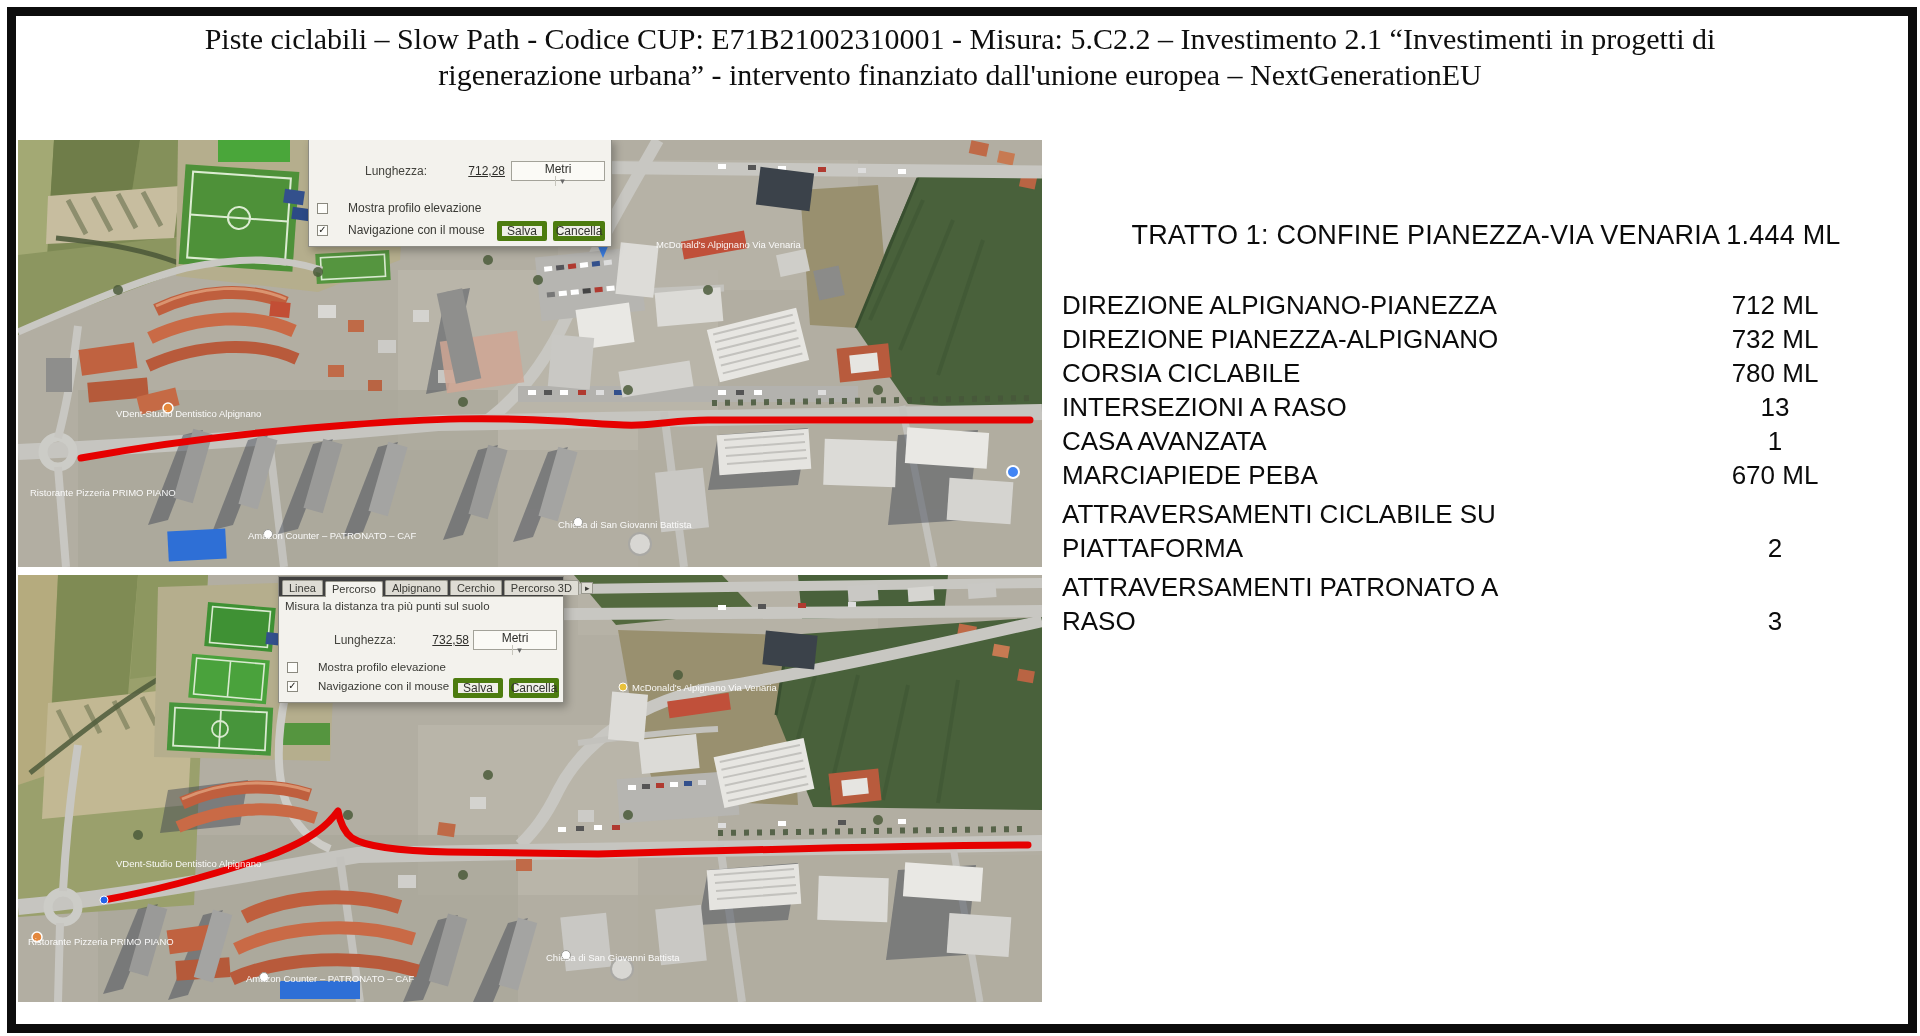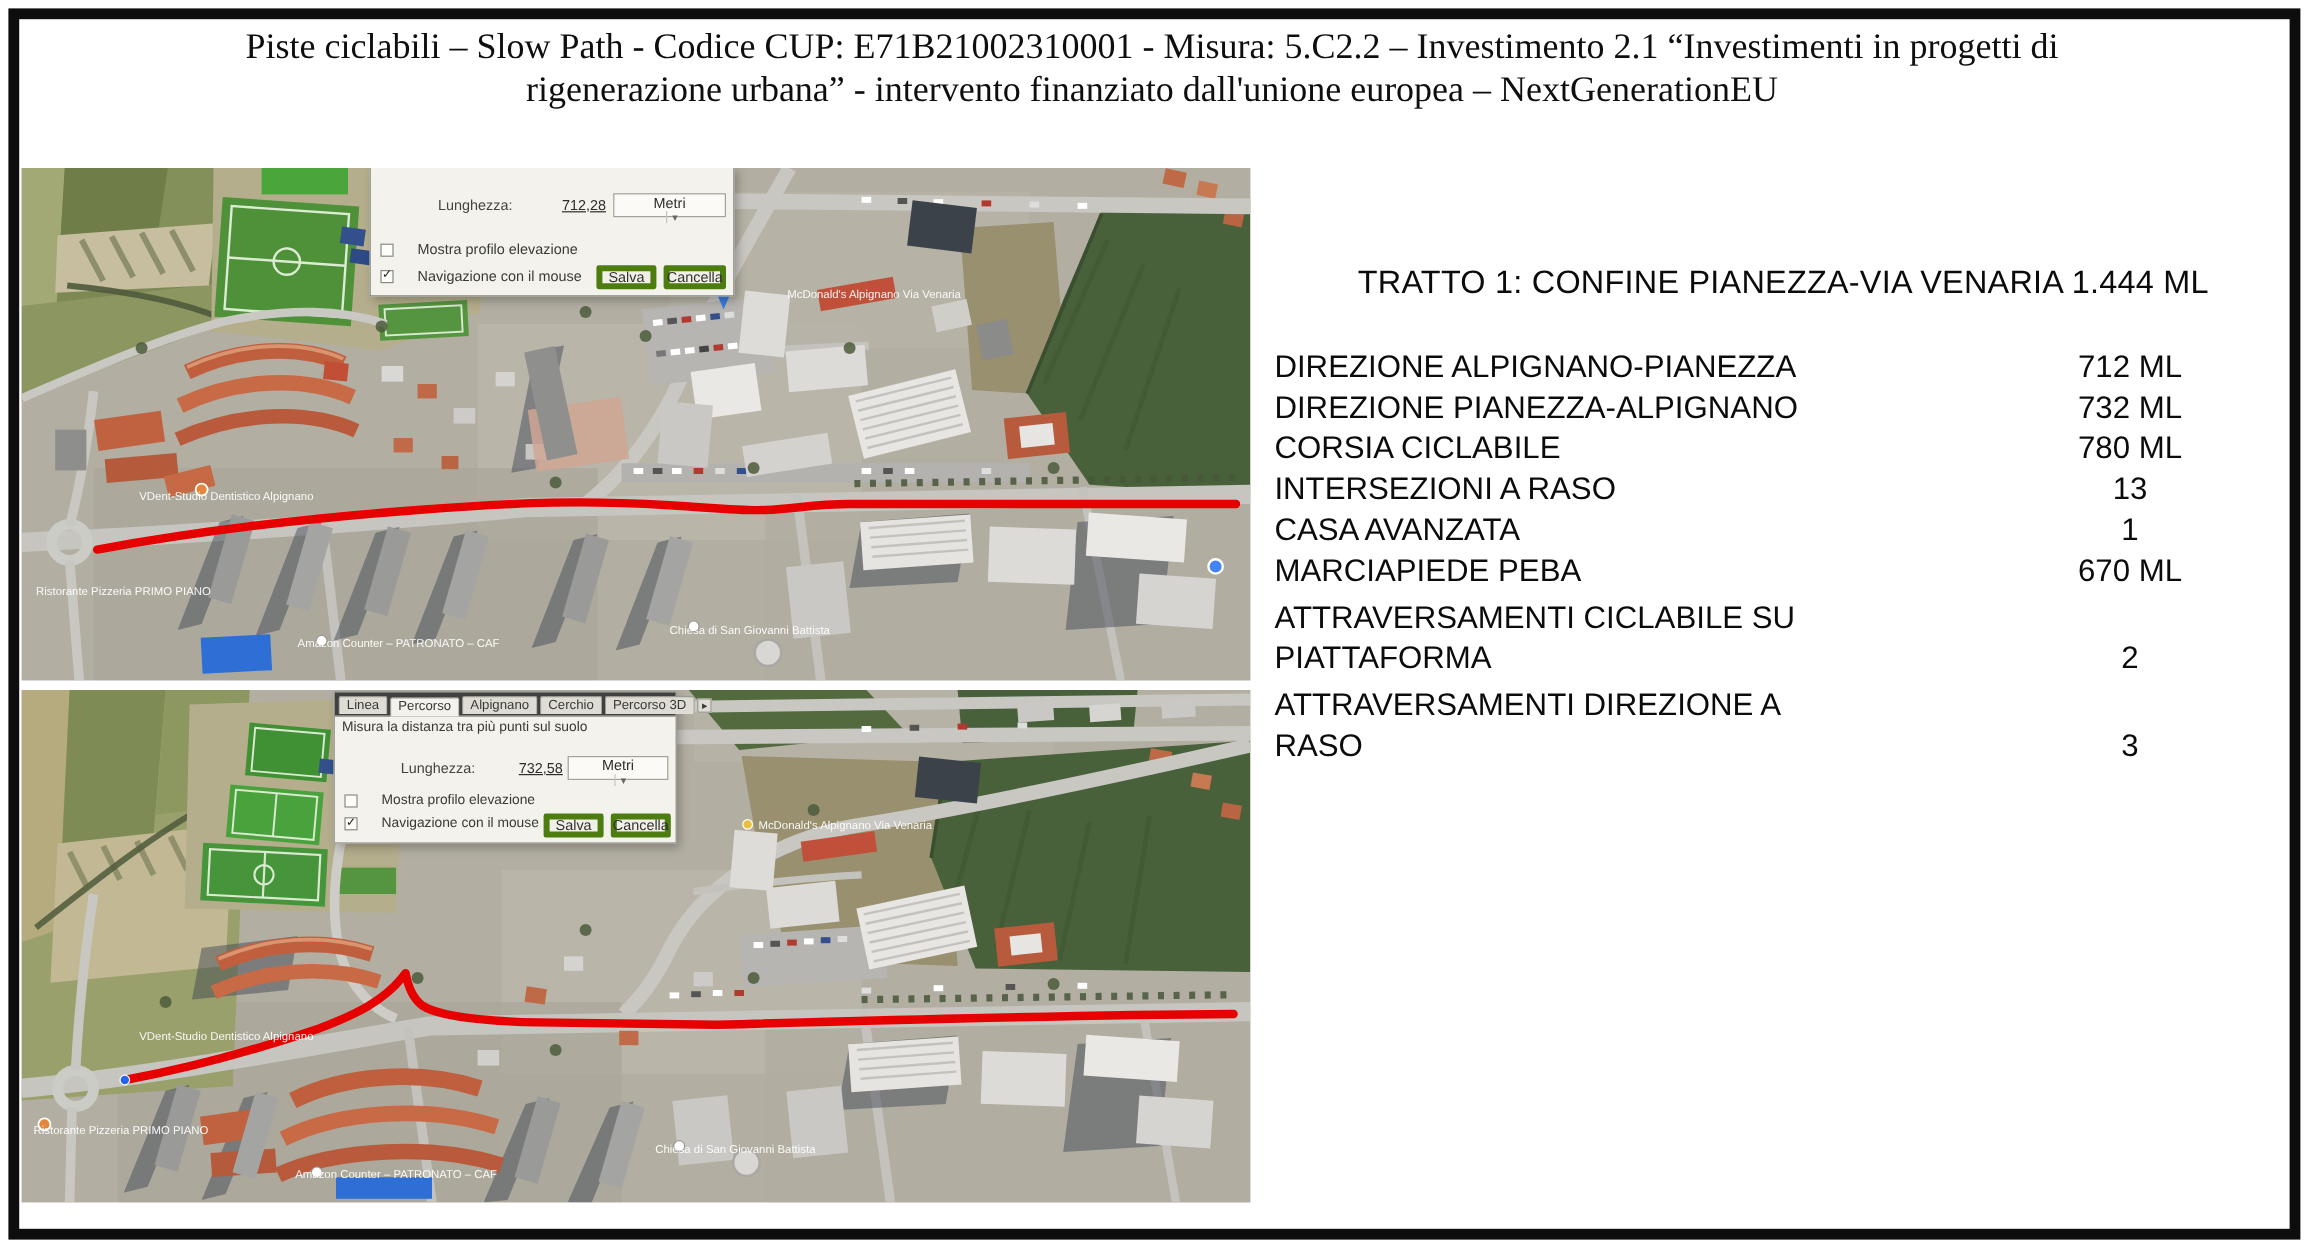--- a/index.html
+++ b/index.html
@@ -483,16 +483,16 @@
   </div>
   <div class="trow">
     <span class="lab">MARCIAPIEDE PEBA</span>
     <span class="val">670 ML</span>
   </div>
   <div class="trow multi">
     <span class="lab">ATTRAVERSAMENTI CICLABILE SU PIATTAFORMA</span>
     <span class="val">2</span>
   </div>
   <div class="trow multi">
-    <span class="lab">ATTRAVERSAMENTI DIREZIONE A RASO</span>
+    <span class="lab">ATTRAVERSAMENTI PATRONATO A RASO</span>
     <span class="val">3</span>
   </div>
 </section>
 
 </body></html>

